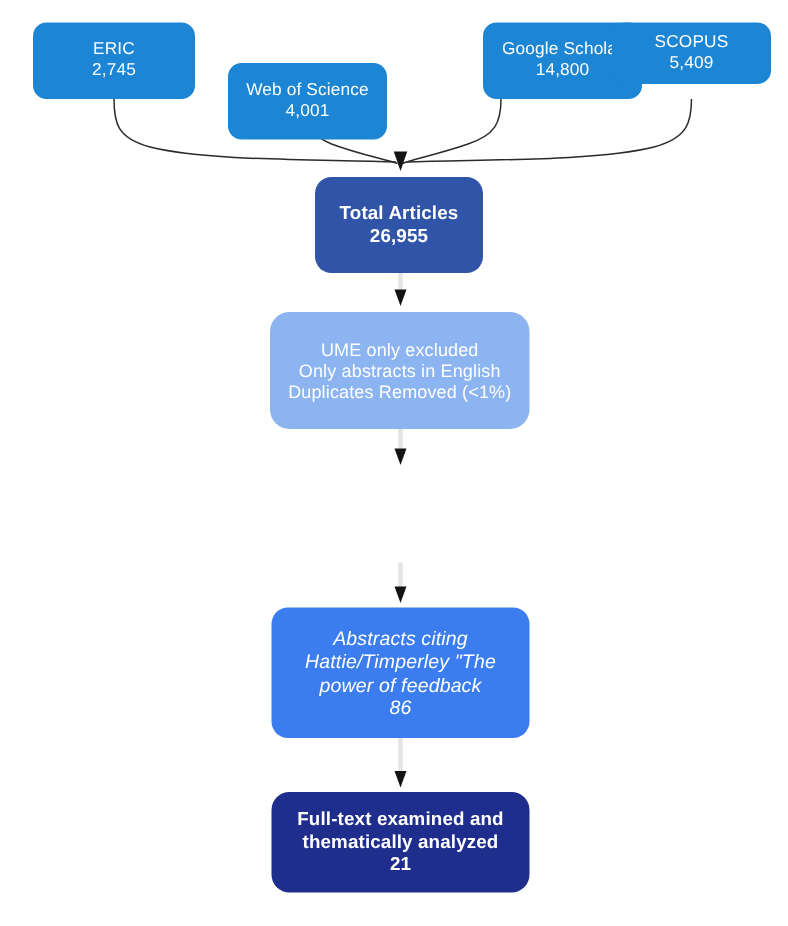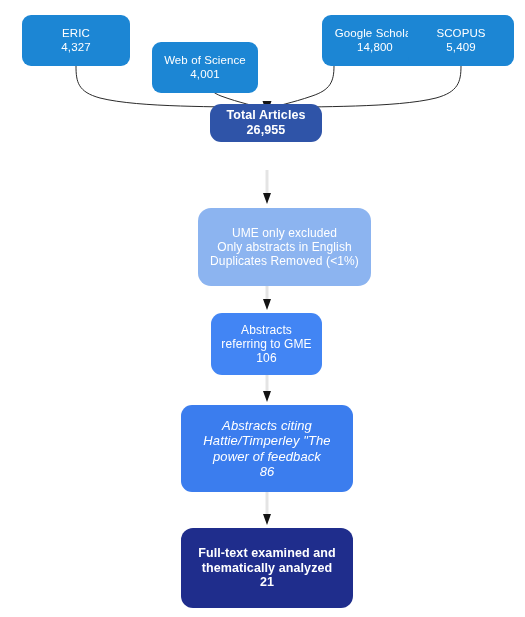--- a/index.html
+++ b/index.html
@@ -96,44 +96,41 @@
     </g>
     <g fill="#141414">
       <polygon points="263,193 271,193 267,204"></polygon>
       <polygon points="263,299 271,299 267,310"></polygon>
       <polygon points="263,391 271,391 267,402"></polygon>
       <polygon points="263,514 271,514 267,525"></polygon>
     </g>
   </svg>
 
   <div class="node node-src" style="left:22px; top:15px; width:108px; height:51px; background:#1C86D4;">ERIC
-4,327</div>
+2,745</div>
 
   <div class="node node-src" style="left:152px; top:15px; width:106px; height:51px; background:#1C86D4;margin-top:27px;">Web of Science
 4,001</div>
 
   <div class="node node-src" style="left:281px; top:15px; width:106px; height:51px; background:#1C86D4;margin-left:41px;">Google Scholar
 14,800</div>
 
-  <div class="node node-src" style="left:408px; top:15px; width:106px; height:51px; background:#1C86D4;">SCOPUS
+  <div class="node node-src" style="left:408px; top:15px; width:106px; height:41px; background:#1C86D4;">SCOPUS
 5,409</div>
 
-  <div class="node node-total" style="left:210px; top:104px; width:112px; height:38px; background:#2F54A8;">Total Articles
+  <div class="node node-total" style="left:210px; top:118px; width:112px; height:64px; background:#2F54A8;">Total Articles
 26,955</div>
 
-  <div class="node node-filter" style="left:180px; top:208px; width:173px; height:78px; background:#8CB4F0;margin-left:18px;">UME only excluded
+  <div class="node node-filter" style="left:180px; top:208px; width:173px; height:78px; background:#8CB4F0;">UME only excluded
 Only abstracts in English
 Duplicates Removed (&lt;1%)</div>
 
-  <div class="node node-gme" style="left:211px; top:313px; width:111px; height:62px; background:#4285F4;">Abstracts
-referring to GME
-106</div>
 
   <div class="node node-citing" style="left:181px; top:405px; width:172px; height:87px; background:#3B7DEE;">Abstracts citing
 Hattie/Timperley "The
 power of feedback
 86</div>
 
-  <div class="node node-final" style="left:181px; top:528px; width:172px; height:80px; background:#1F2D8C;">Full-text examined and
+  <div class="node node-final" style="left:181px; top:528px; width:172px; height:67px; background:#1F2D8C;">Full-text examined and
 thematically analyzed
 21</div>
 
 </div>
 
 </body></html>

